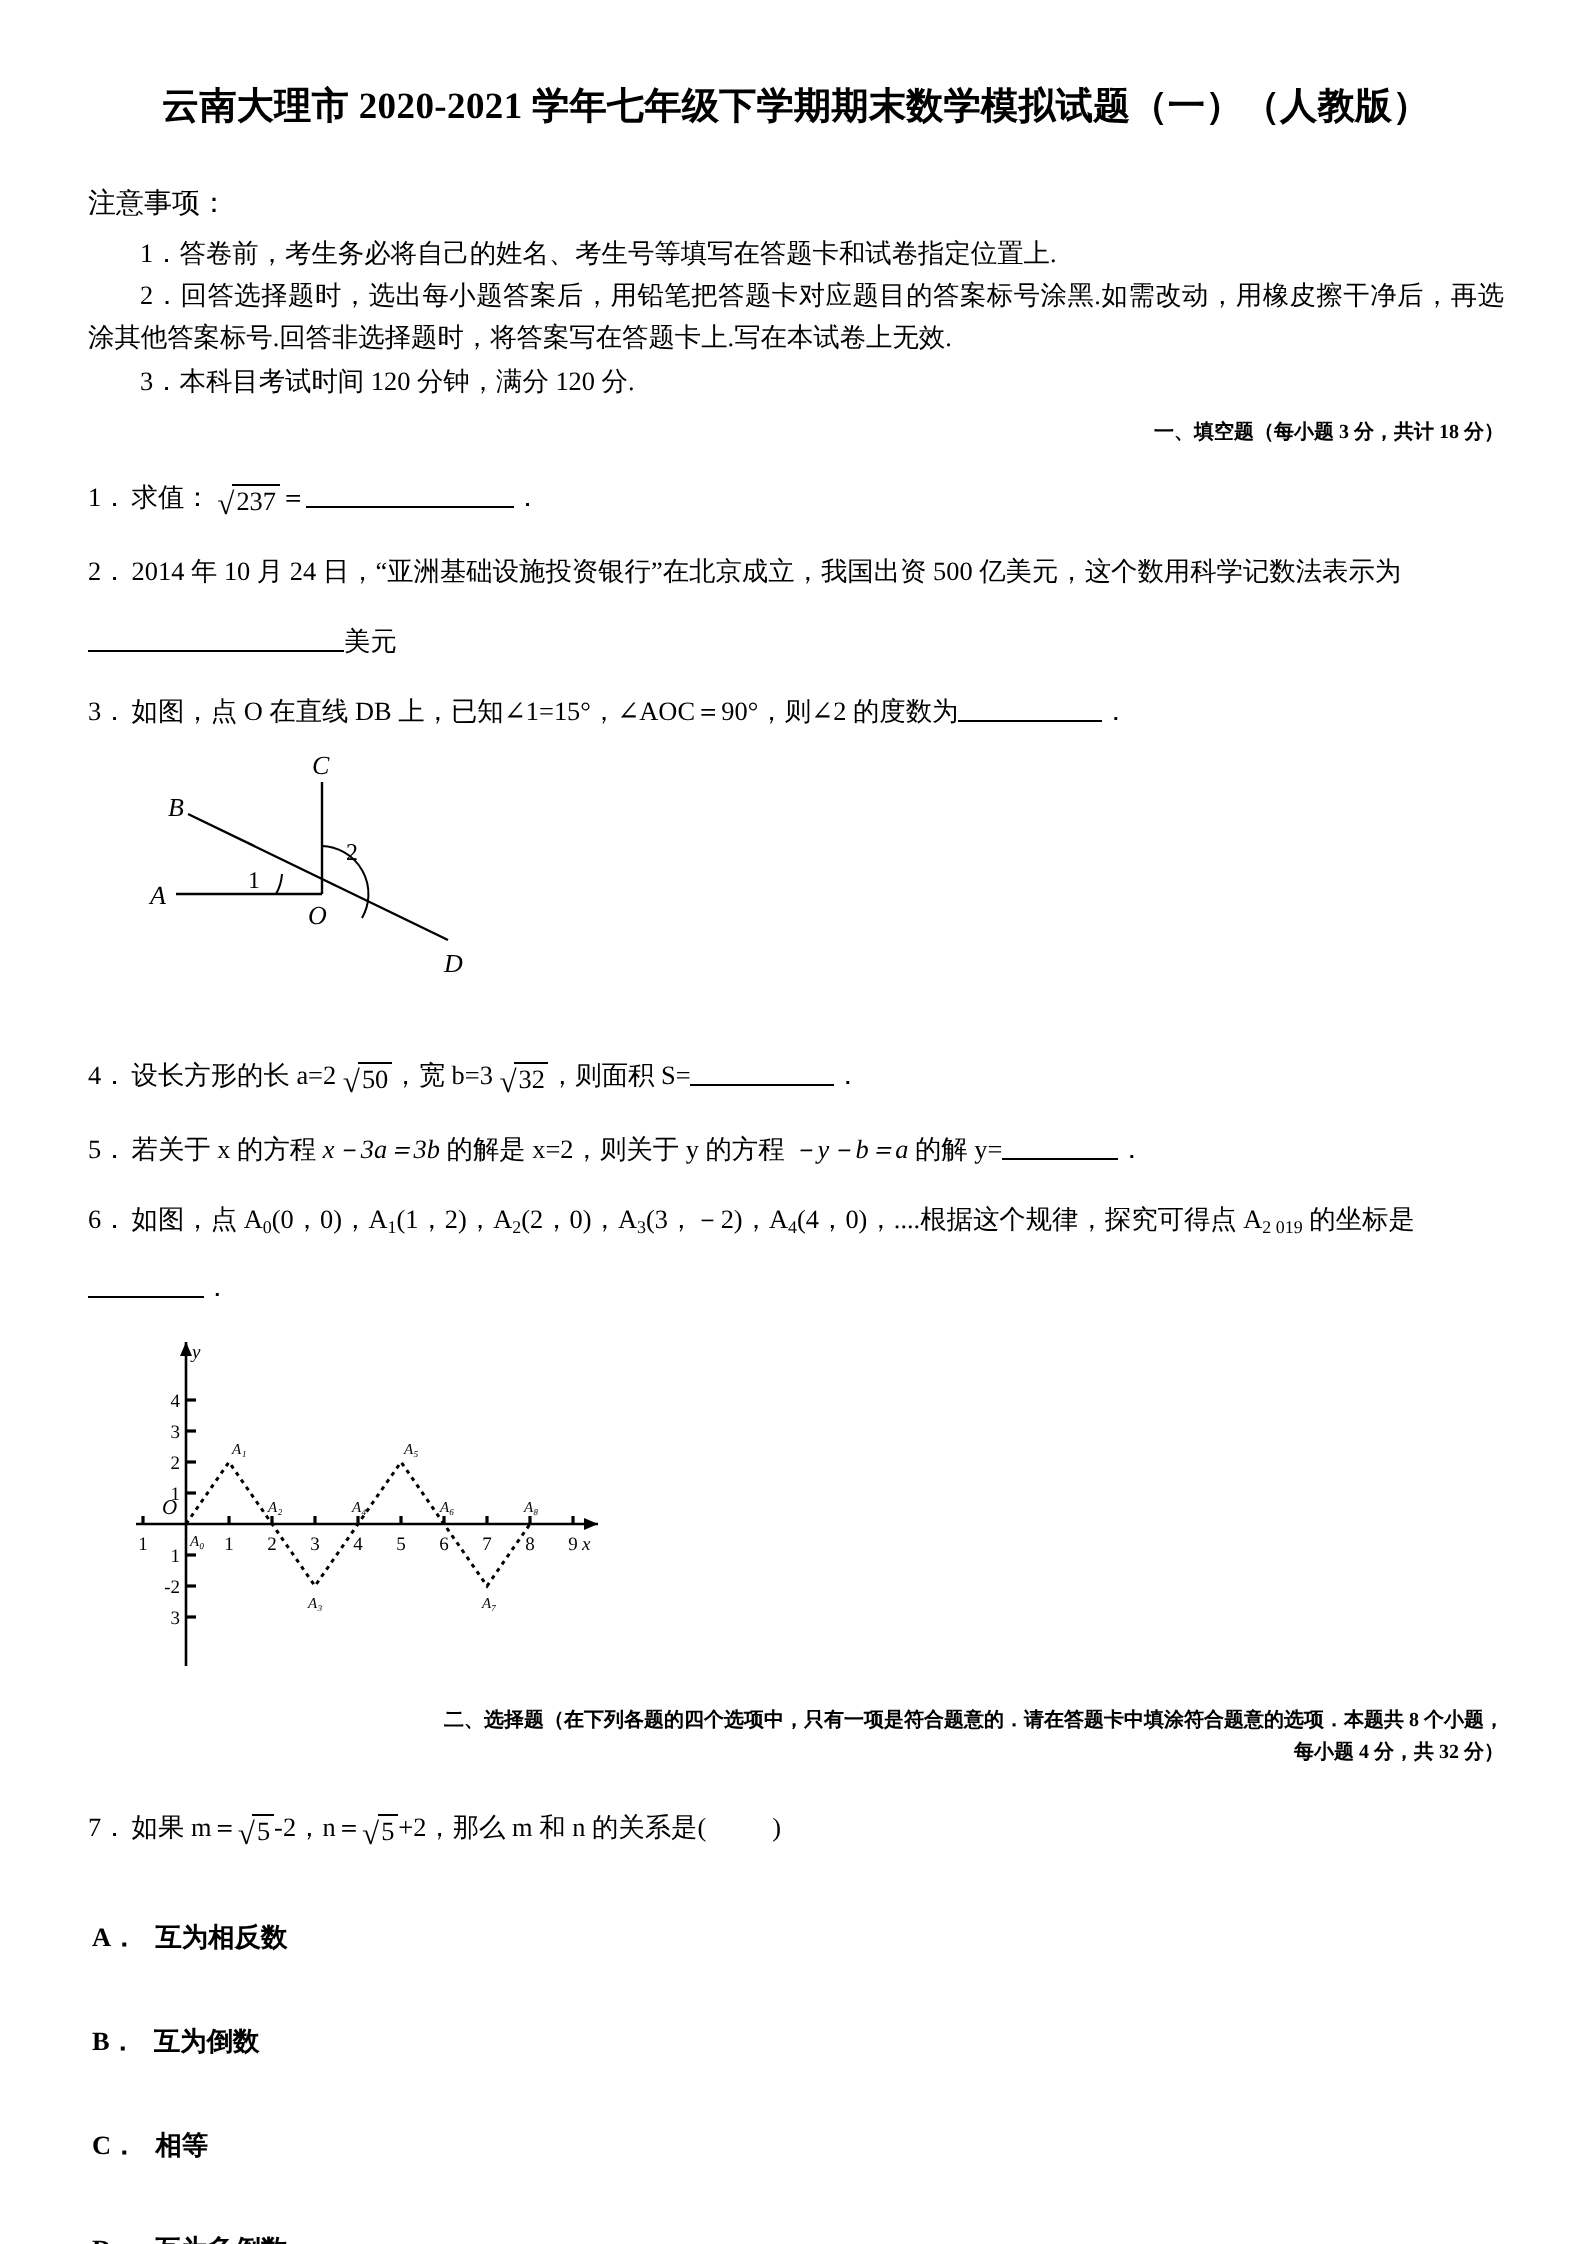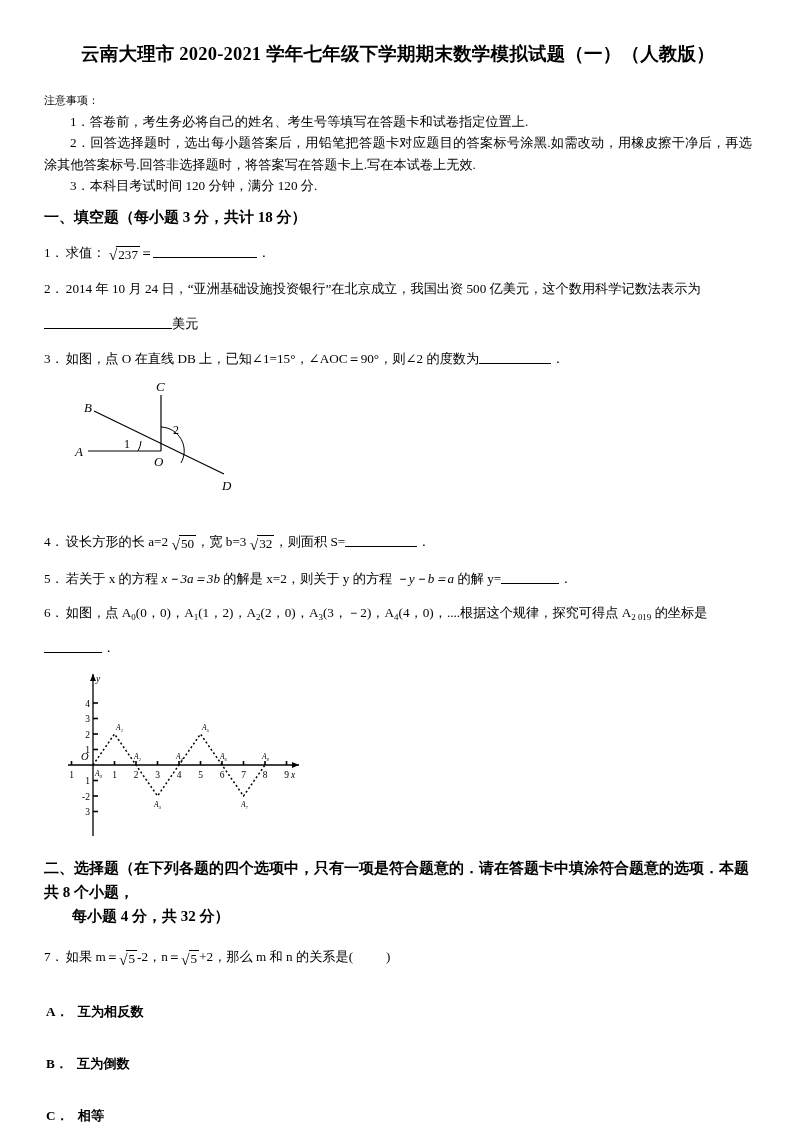--- a/index.html
+++ b/index.html
@@ -37,38 +37,39 @@
     font-weight: bold;
     text-align: center;
     letter-spacing: 0.2px;
     line-height: 1.3;
     margin: 0 0 26px 0;
     white-space: nowrap;
   }
 
   
   .notice-head {
-    font-size: 11px;
+    font-size: 14px;
     line-height: 1.55;
     margin: 0 0 2px 0;
   }
   .notice-item {
     font-size: 13.2px;
     line-height: 1.62;
     text-indent: 26px;
     margin: 0;
     text-align: justify;
   }
 
   
   .section-head {
-    font-size: 15px;
+    font-size: 10px;
     font-weight: bold;
     line-height: 1.6;
     margin: 8px 0 2px 0;
+    text-align: right;
   }
   .section-head.wrap {
     text-indent: 0;
   }
   .section-head .cont {
     display: block;
     text-indent: 28px;
   }
 
   

